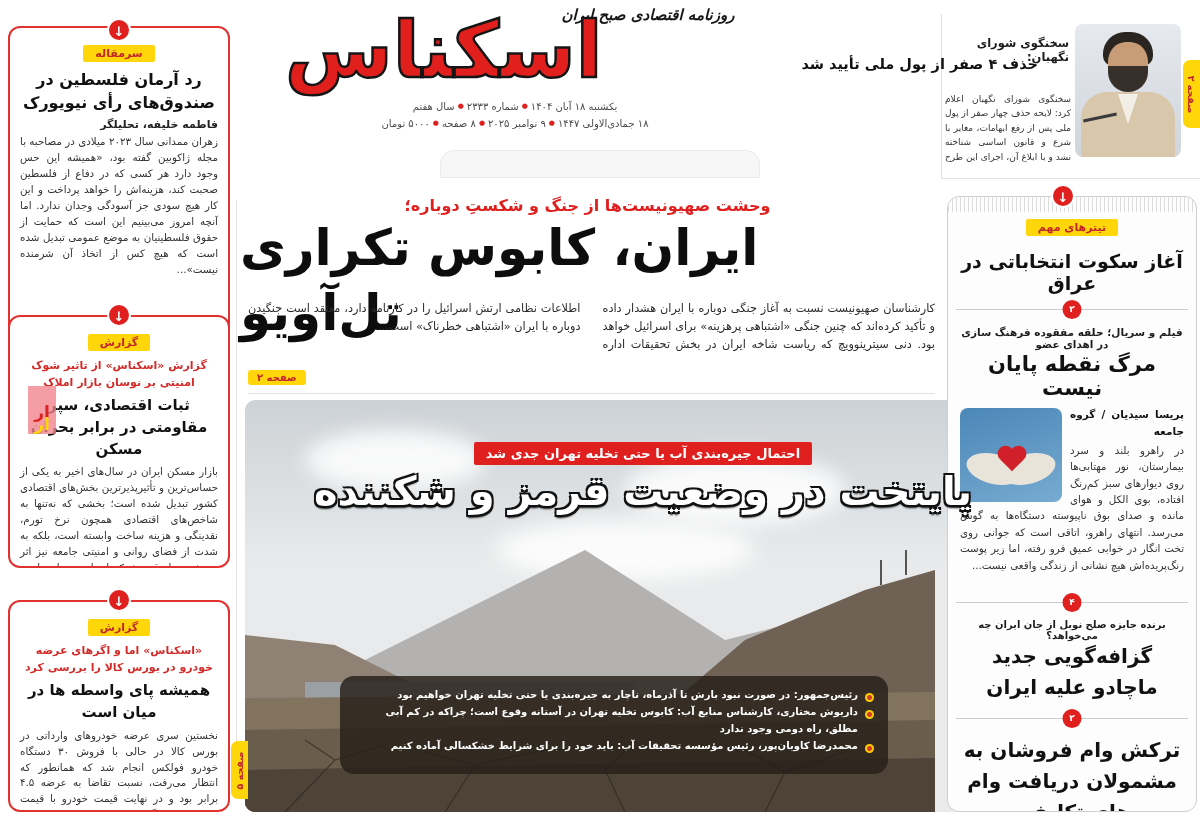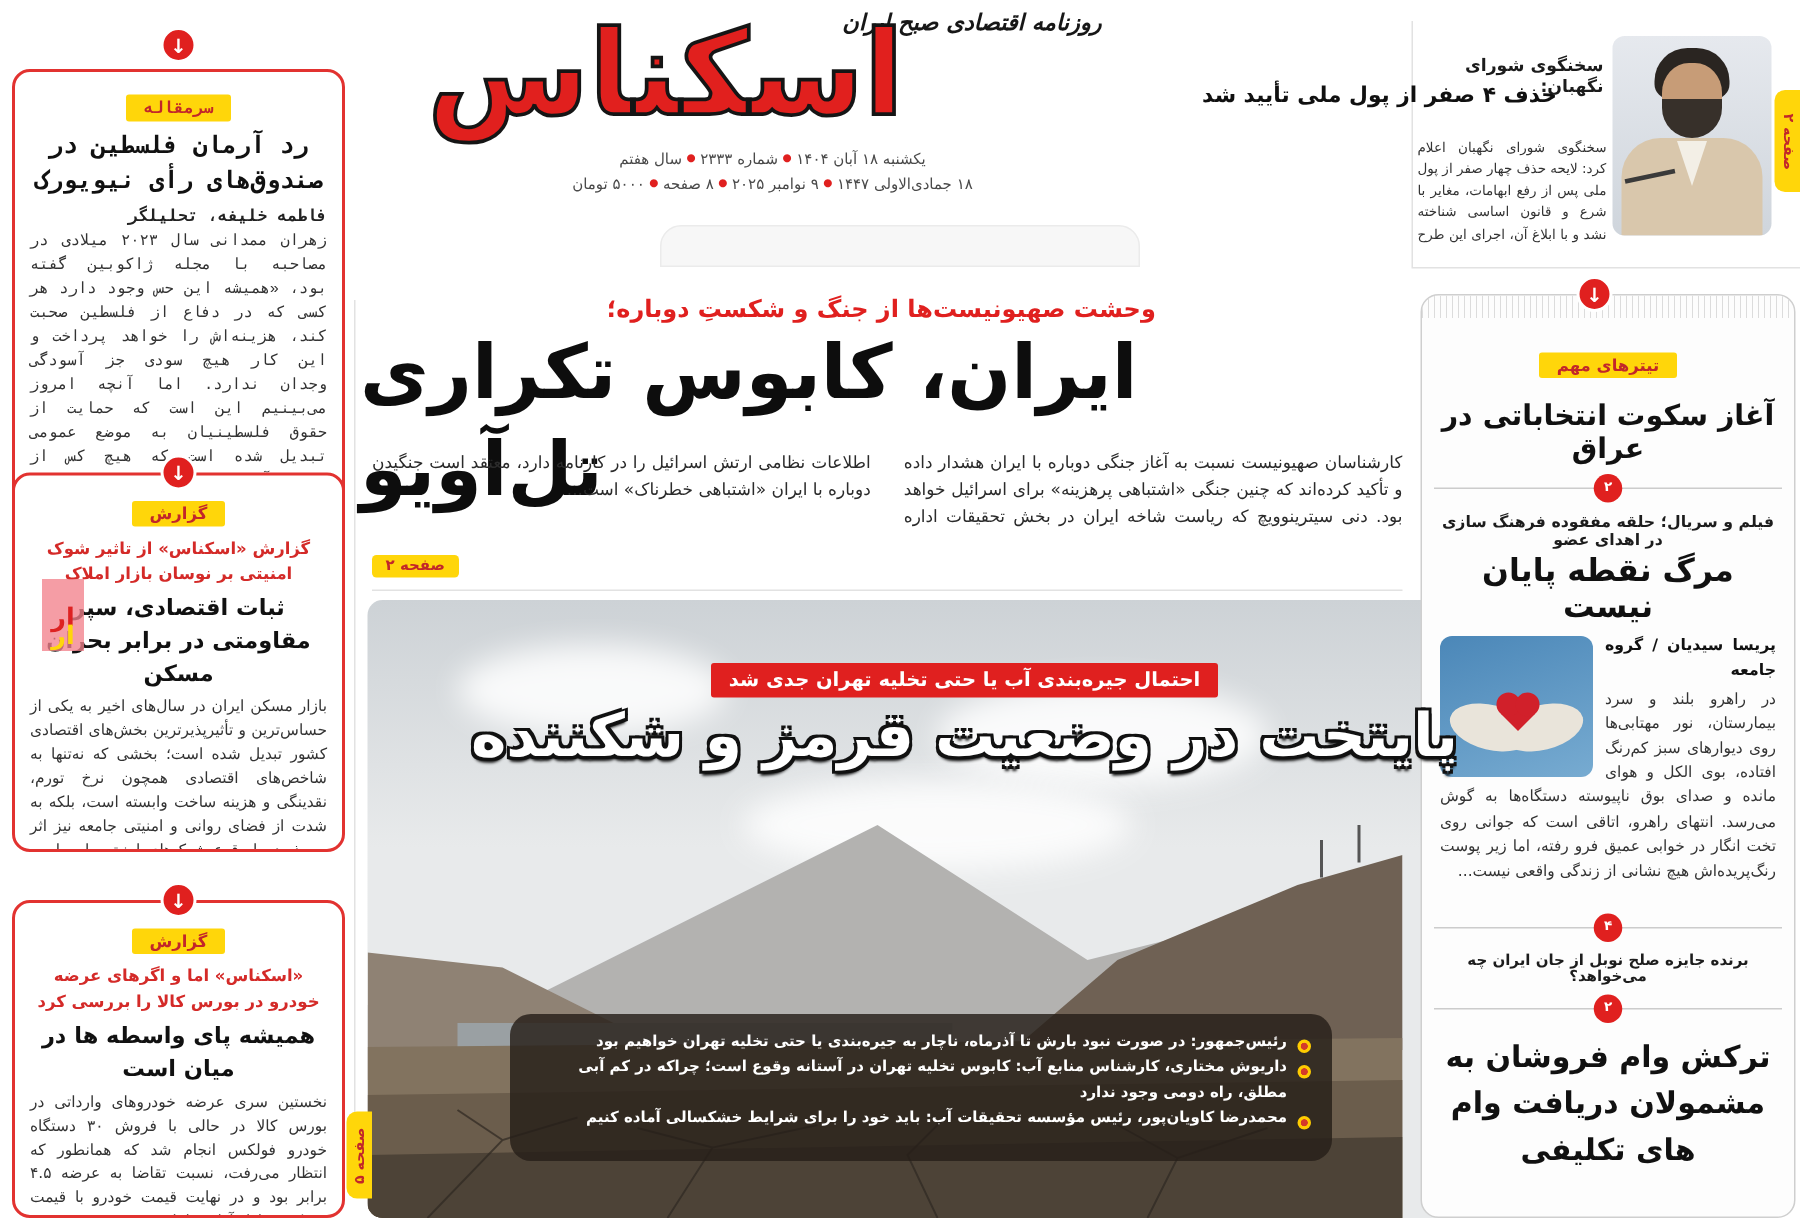--- a/index.html
+++ b/index.html
@@ -102,21 +102,21 @@
     background:rgba(38,31,25,.82); border-radius:14px; padding:10px 14px; z-index:4; }
   .photo-bullet { display:flex; gap:7px; color:#fff; font-size:10px; font-weight:bold;
     line-height:1.7; text-align:right; }
   .photo-bullet .pb-dot { flex:0 0 9px; width:9px; height:9px; margin-top:7px; border-radius:50%;
     background:radial-gradient(circle,#d43a2a 0 34%,#ffcc00 40% 100%); }
 
   
   .hl-box { position:absolute; left:947px; top:196px; width:250px; height:616px;
     border:1px solid #cfcfcf; border-radius:12px; background:#fdfdfd; overflow:hidden; }
   .hl-stripes { height:15px; background:repeating-linear-gradient(90deg,#dcdcdc 0 1px,transparent 1px 4px); }
-  .hl-badge-row { text-align:center; margin-top:20px; }
+  .hl-badge-row { text-align:center; margin-top:4px; }
   .hl-item { padding:6px 12px 0; }
   .hl-headline { text-align:center; font-weight:900; color:#111; }
   .hl-kicker { text-align:center; font-weight:bold; color:#1d1d1d; }
   .hl-divider { position:relative; height:20px; margin-top:6px; }
   .hl-divider::before { content:""; position:absolute; left:8px; right:8px; top:9px; height:1px; background:#ccc; }
   .num-circle { position:absolute; left:50%; top:0; transform:translateX(-50%); width:19px; height:19px;
     border-radius:50%; background:#e0201f; color:#fff; font-size:9px; font-weight:bold;
     line-height:19px; text-align:center; }
   .hl-media { margin:6px 0 20px; overflow:hidden; font-size:10.3px; color:#333;
     text-align:justify; line-height:1.6; }
@@ -163,21 +163,21 @@
     <div class="beard"></div>
     <div class="suit"></div>
     <div class="shirt"></div>
     <div class="mic"></div>
   </div>
   <div class="vtab" style="left:1183px;top:60px;width:17px;height:68px;">
     <span>صفحه ۲</span>
   </div>
 
   <div class="arrow-circle" style="left:107px;top:18px;">↓</div>
-  <div class="red-box" style="left:8px;top:46px;height:322px;font-family:Liberation Mono, monospace;">
+  <div class="red-box" style="left:8px;top:26px;height:322px;">
     <div class="badge-row"><span class="badge">سرمقاله</span></div>
     <div class="box-headline">رد آرمان فلسطین در صندوق‌های رأی نیویورک</div>
     <div class="box-byline">فاطمه خلیفه، تحلیلگر</div>
     <div class="box-body">زهران ممدانی سال ۲۰۲۳ میلادی در مصاحبه با مجله ژاکوبین گفته بود، «همیشه این حس وجود دارد هر کسی که در دفاع از فلسطین صحبت کند، هزینه‌اش را خواهد پرداخت و این کار هیچ سودی جز آسودگی وجدان ندارد. اما آنچه امروز می‌بینیم این است که حمایت از حقوق فلسطینیان به موضع عمومی تبدیل شده است که هیچ کس از اتخاذ آن شرمنده نیست»...</div>
 
   </div>
 
   <div class="arrow-circle" style="left:107px;top:303px;">↓</div>
   <div class="red-box" style="left:8px;top:315px;height:253px;">
     <div class="badge-row"><span class="badge">گزارش</span></div>
@@ -272,20 +272,21 @@
         <div class="hl-byline">پریسا سیدیان / گروه جامعه</div>
         <span>در راهرو بلند و سرد بیمارستان، نور مهتابی‌ها روی دیوارهای سبز کم‌رنگ افتاده، بوی الکل و هوای مانده و صدای بوق ناپیوسته دستگاه‌ها به گوش می‌رسد. انتهای راهرو، اتاقی است که جوانی روی تخت انگار در خوابی عمیق فرو رفته، اما زیر پوست رنگ‌پریده‌اش هیچ نشانی از زندگی واقعی نیست...</span>
       </div>
     </div>
     <div class="hl-divider">
       <span class="num-circle">۴</span>
     </div>
 
     <div class="hl-item">
       <div class="hl-kicker" style="font-size:10px;">برنده جایزه صلح نوبل از جان ایران چه می‌خواهد؟</div>
+      <div class="hl-headline" style="font-size:20px;line-height:1.55;">گزافه‌گویی جدید ماچادو علیه ایران</div>
     </div>
     <div class="hl-divider">
       <span class="num-circle">۲</span>
     </div>
 
     <div class="hl-item">
       <div class="hl-headline" style="font-size:20px;line-height:1.55;">ترکش وام فروشان به مشمولان دریافت وام های تکلیفی</div>
     </div>
 
   </div>

